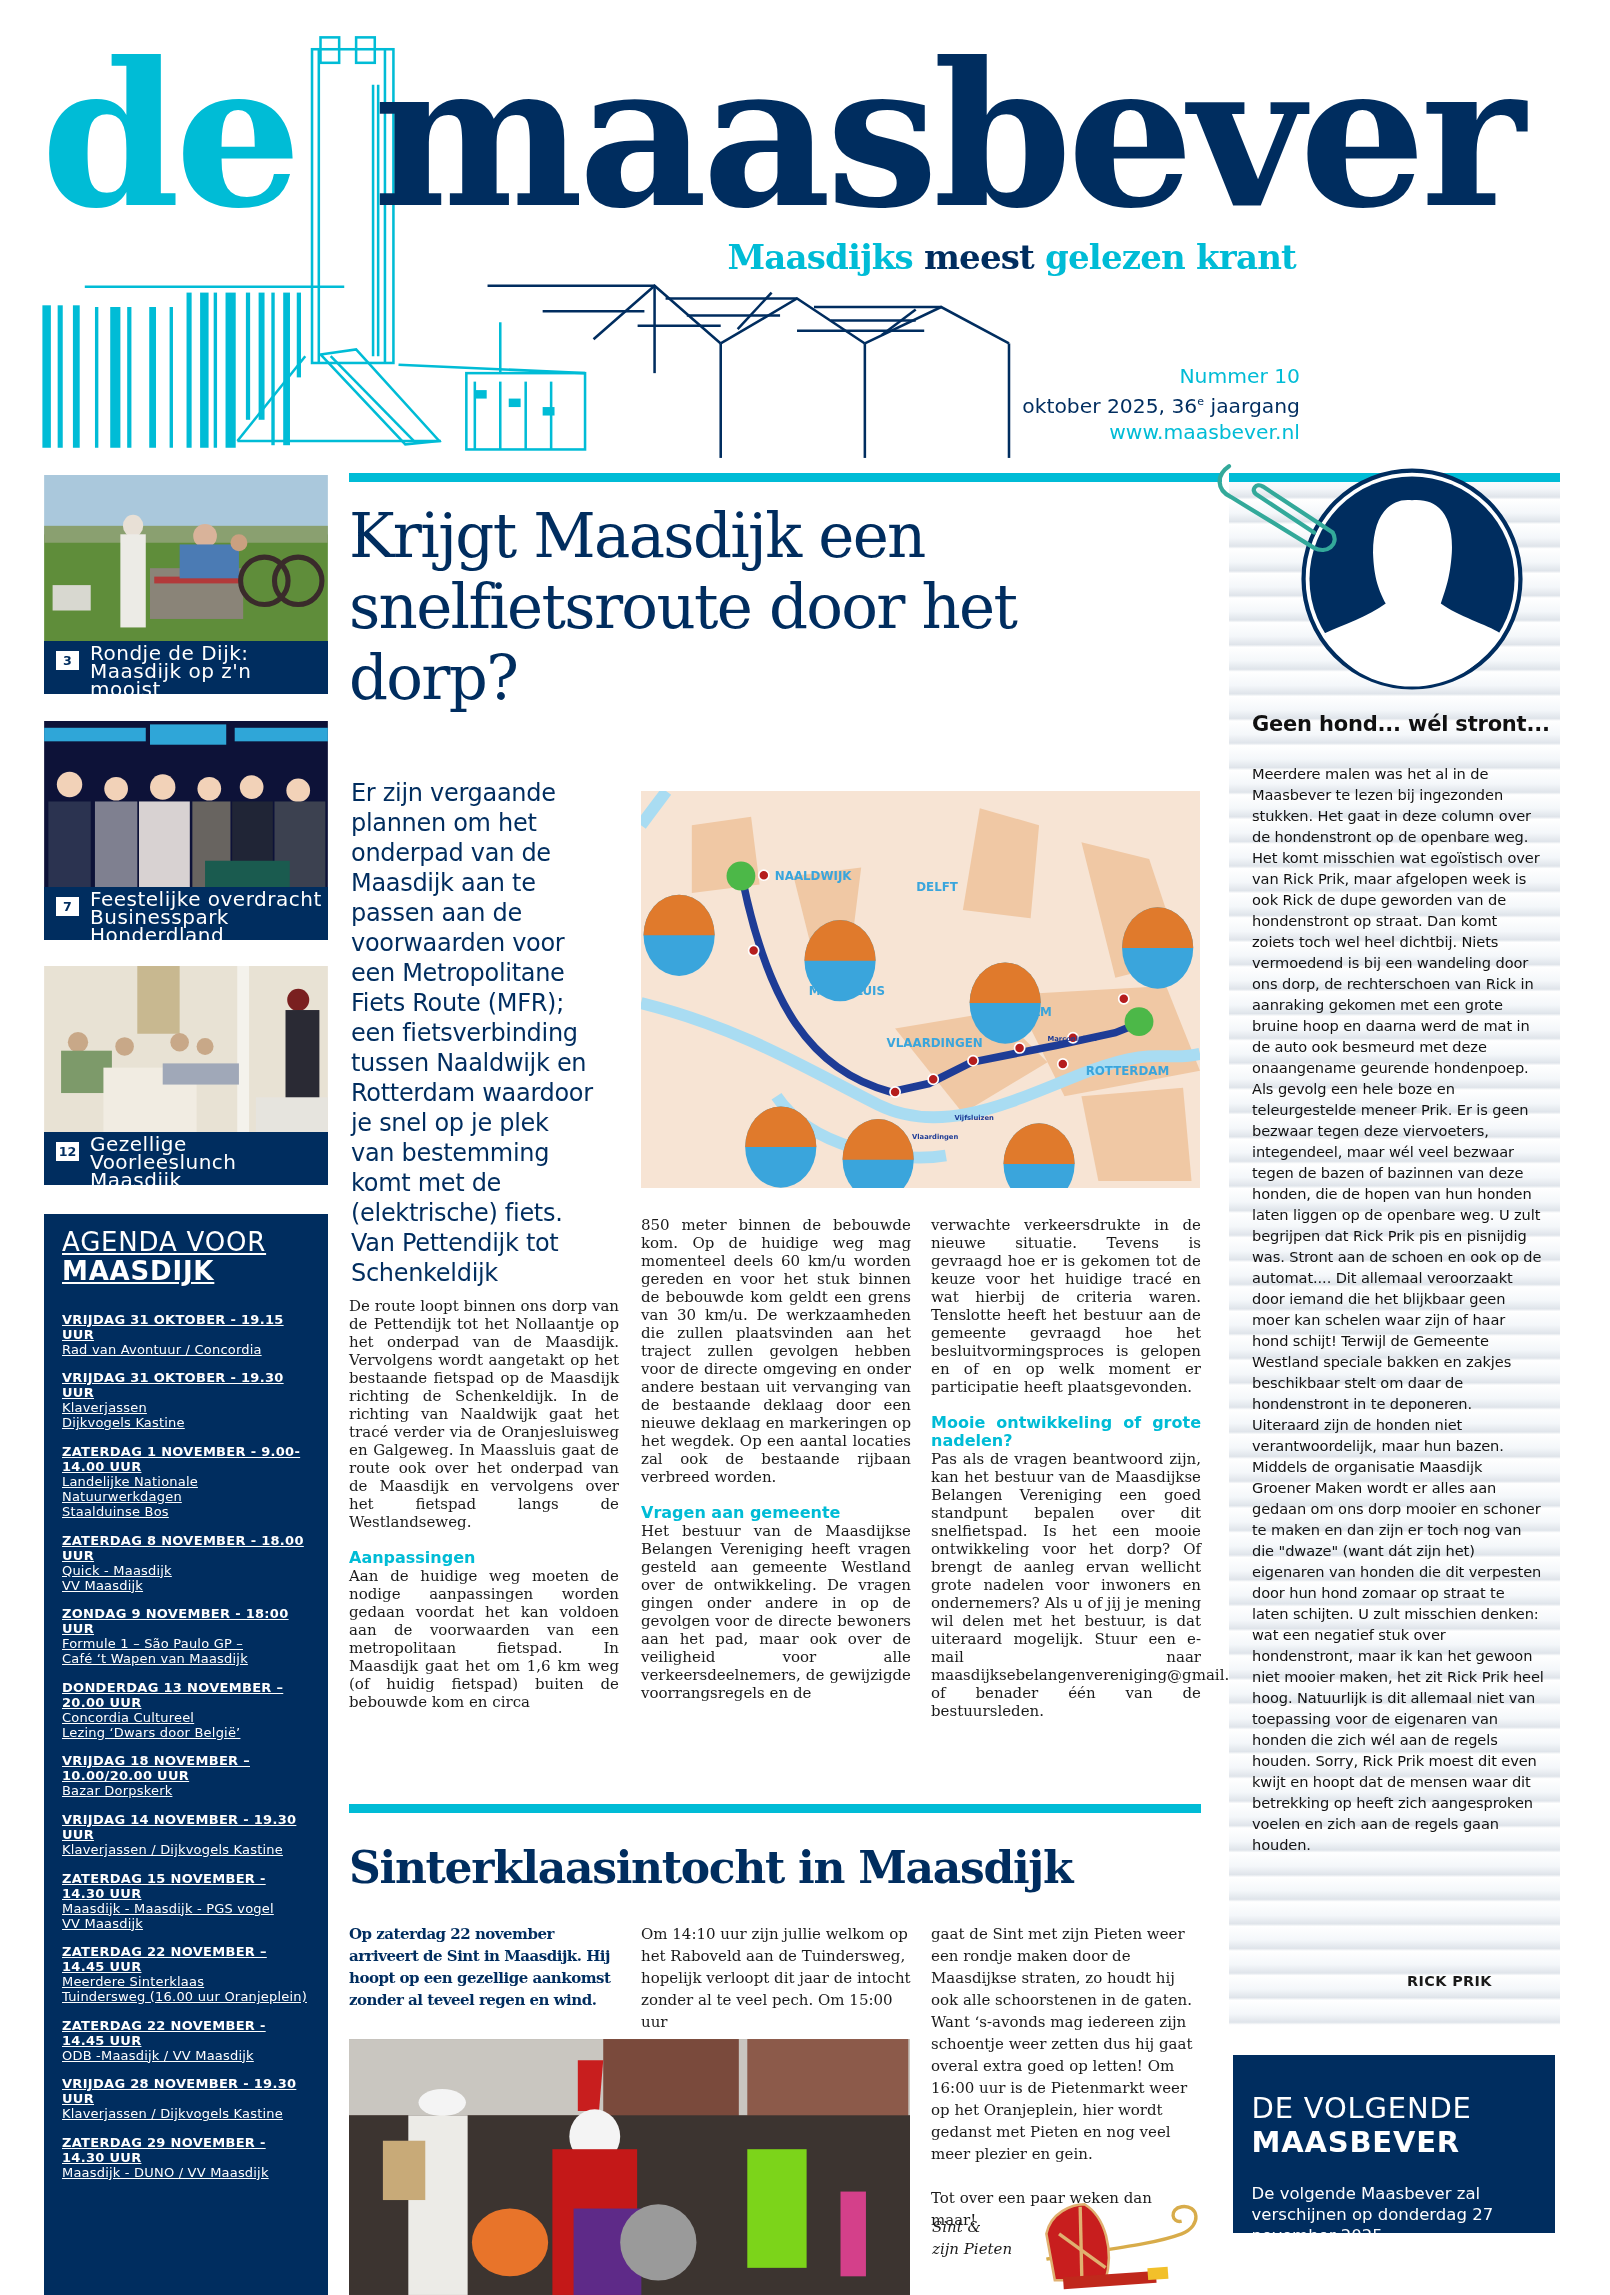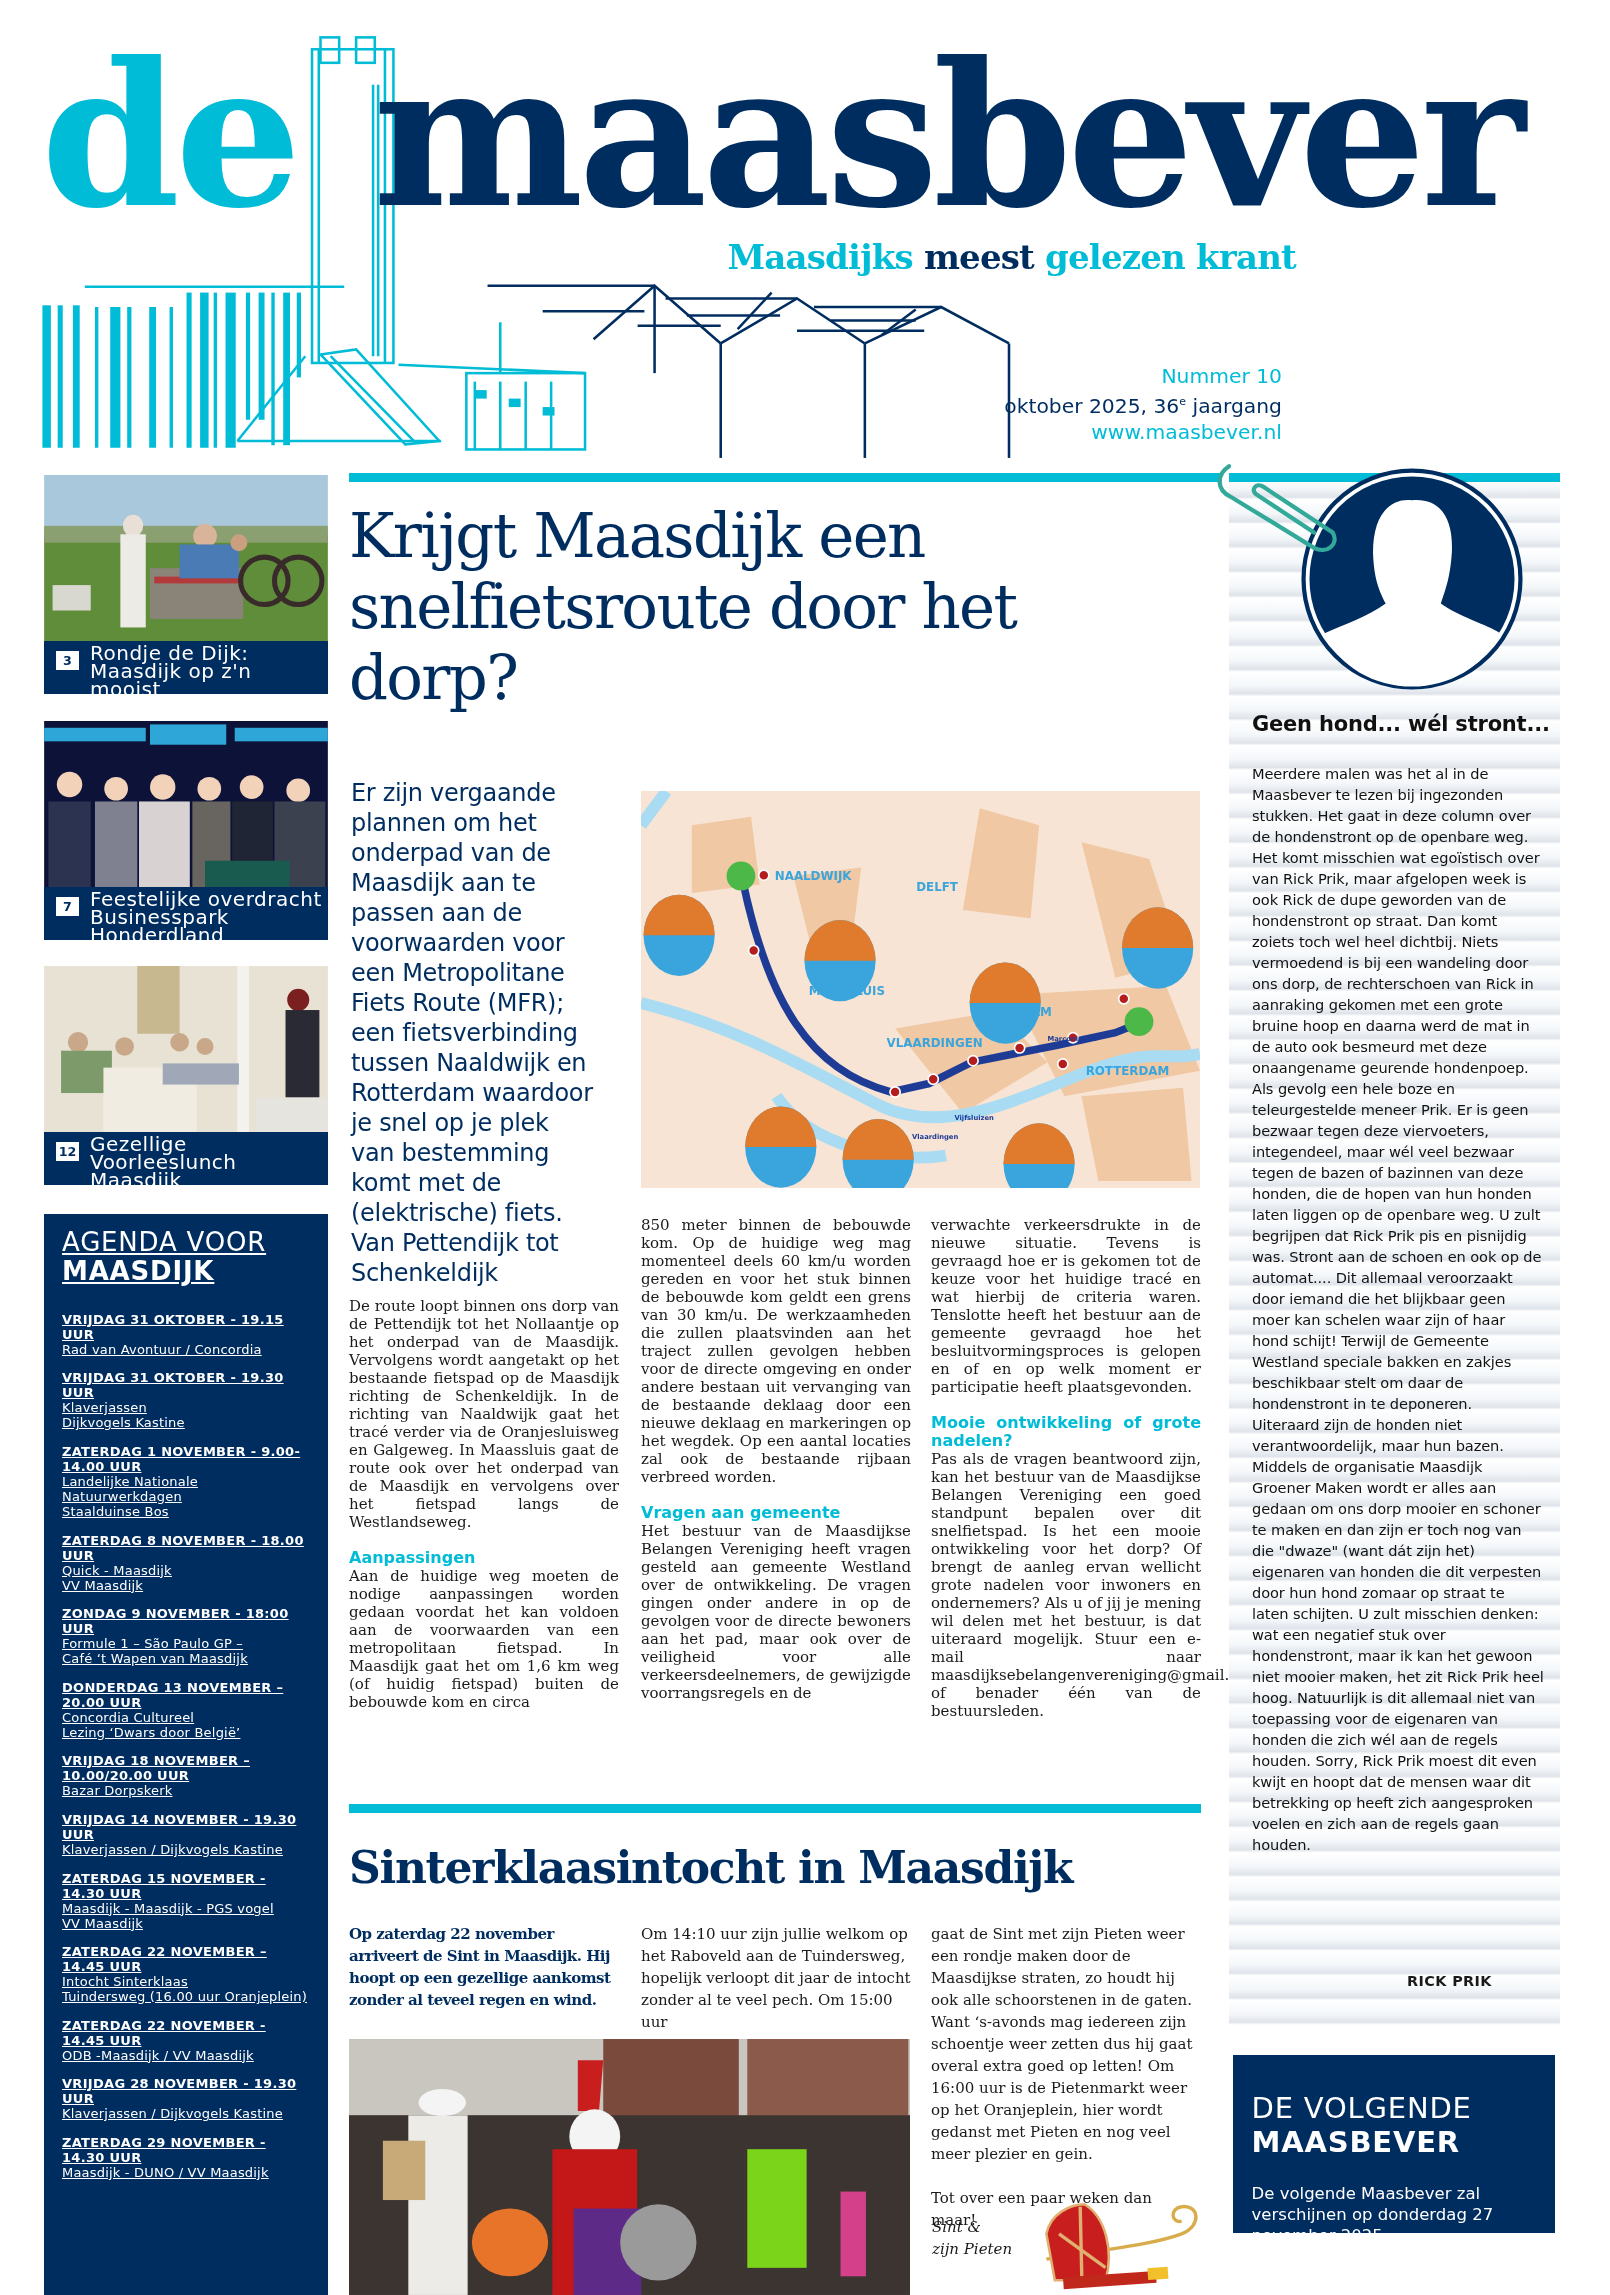--- a/index.html
+++ b/index.html
@@ -11,21 +11,21 @@
 
   
   .masthead { position: absolute; left: 0; top: 0; width: 1350px; height: 458px; }
   .mast-art { position: absolute; left: 0; top: 0; }
   .mast-de { position: absolute; left: 41px; top: 36px; font-family: "DejaVu Serif", serif; font-weight: bold;
              font-size: 199px; line-height: 1; letter-spacing: -5.1px; color: #00bcd6; }
   .mast-maas { position: absolute; left: 373px; top: 36px; font-family: "DejaVu Serif", serif; font-weight: bold;
              font-size: 199px; line-height: 1; letter-spacing: -5.1px; color: #002d5f; }
   .tagline { position: absolute; right: 54px; top: 237px; font-family: "DejaVu Serif", serif; font-weight: bold;
              font-size: 34px; letter-spacing: -0.8px; }
-  .issue-info { position: absolute; right: 68px; top: 364px; text-align: right; font-family: "DejaVu Sans", sans-serif;
+  .issue-info { position: absolute; right: 50px; top: 364px; text-align: right; font-family: "DejaVu Sans", sans-serif;
              font-size: 20.3px; line-height: 25.4px; }
 
   
   .teaser { position: absolute; left: 44px; width: 284px; }
   .teaser-photo { width: 284px; height: 166px; overflow: hidden; }
   .teaser-cap { background: #002d5f; height: 53px; display: flex; align-items: center; padding-left: 12px; }
   .teaser-num { background: #ffffff; color: #002d5f; font-weight: bold; font-size: 12.7px; width: 23px; height: 18.6px;
              display: inline-flex; align-items: center; justify-content: center; margin-right: 11px; flex-shrink: 0; align-self: flex-start; margin-top: 10.2px; }
   .teaser-text { color: #ffffff; font-size: 20px; line-height: 18px; letter-spacing: 0.5px; margin-top: 6px; }
 
@@ -279,21 +279,21 @@
           <div class="agenda-when">VRIJDAG 14 NOVEMBER - 19.30 UUR</div>
           <div class="agenda-what">Klaverjassen / Dijkvogels Kastine</div>
         </div>
         <div class="agenda-item">
           <div class="agenda-when">ZATERDAG 15 NOVEMBER - 14.30 UUR</div>
           <div class="agenda-what">Maasdijk - Maasdijk - PGS vogel</div>
           <div class="agenda-what">VV Maasdijk</div>
         </div>
         <div class="agenda-item">
           <div class="agenda-when">ZATERDAG 22 NOVEMBER – 14.45 UUR</div>
-          <div class="agenda-what">Intocht Sinterklaas</div>
+          <div class="agenda-what">Meerdere Sinterklaas</div>
           <div class="agenda-what">Tuindersweg (16.00 uur Oranjeplein)</div>
         </div>
         <div class="agenda-item">
           <div class="agenda-when">ZATERDAG 22 NOVEMBER - 14.45 UUR</div>
           <div class="agenda-what">ODB -Maasdijk / VV Maasdijk</div>
         </div>
         <div class="agenda-item">
           <div class="agenda-when">VRIJDAG 28 NOVEMBER - 19.30 UUR</div>
           <div class="agenda-what">Klaverjassen / Dijkvogels Kastine</div>
         </div>

